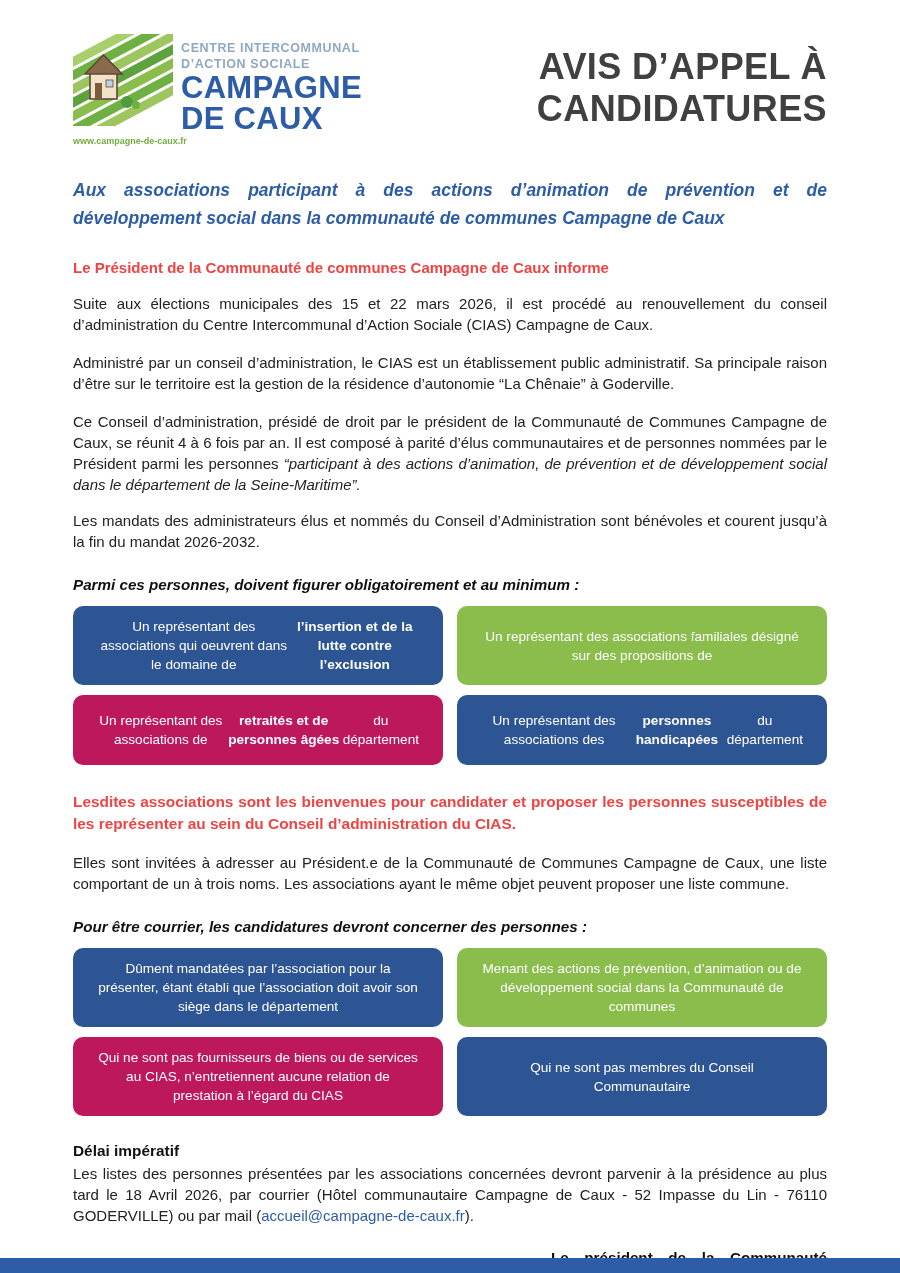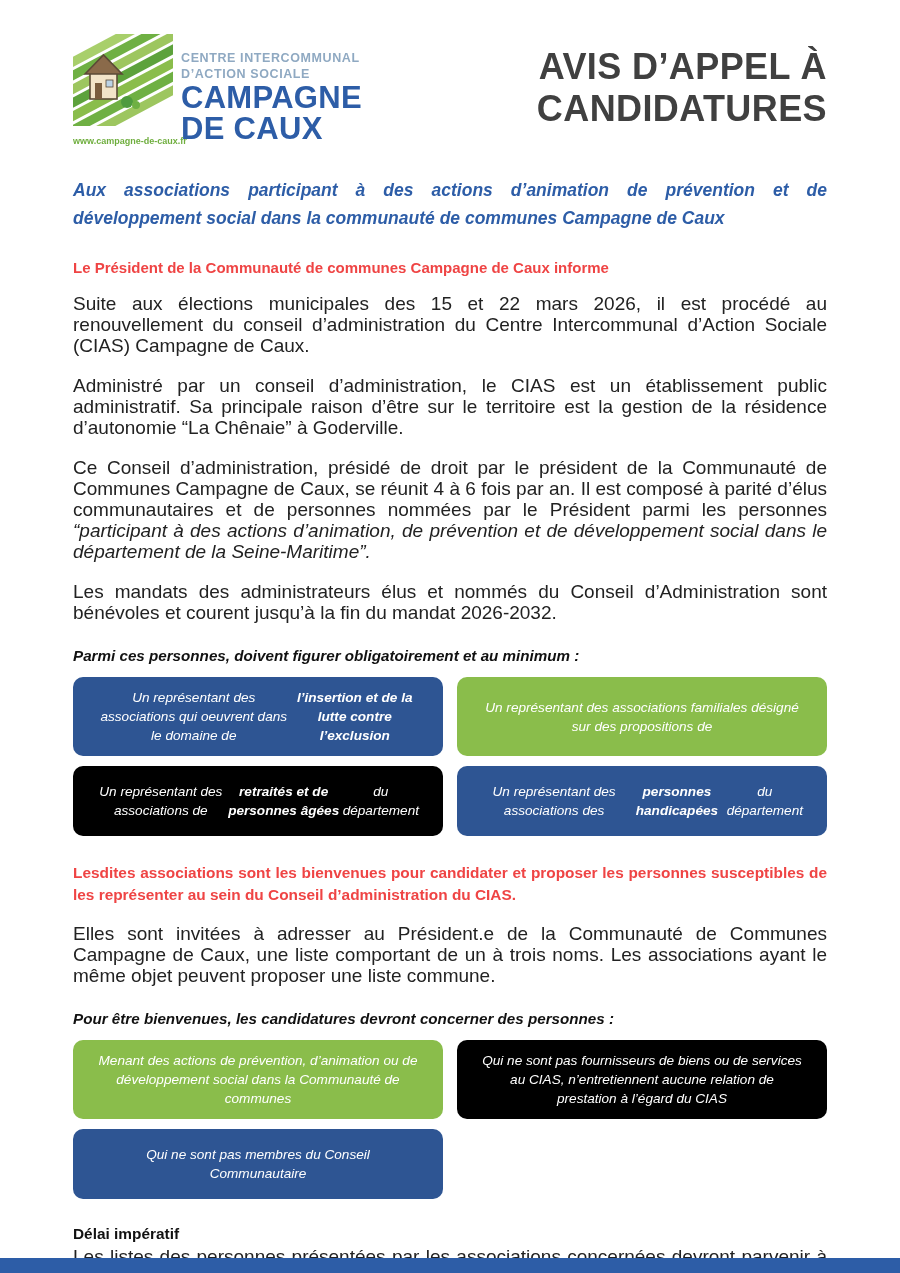--- a/index.html
+++ b/index.html
@@ -11,49 +11,49 @@
     position: relative;
     overflow: hidden;
   }
   .page { position: absolute; inset: 0; }
   .content { padding: 0 73px; }
 
   
   .header { display: flex; justify-content: space-between; align-items: flex-start; margin-top: 34px; }
   .logo { position: relative; width: 300px; height: 108px; }
   .logo-graphic { position: absolute; left: 0; top: 0; width: 100px; height: 92px; }
-  .logo-text { position: absolute; left: 108px; top: 16px; white-space: nowrap; }
+  .logo-text { position: absolute; left: 108px; top: 6px; white-space: nowrap; }
   .logo-sub { color: #8fa9c2; font-size: 12.5px; font-weight: 700; letter-spacing: 0.6px; line-height: 16px; }
   .logo-name { color: #2d5da7; font-size: 31px; font-weight: 800; line-height: 31px; letter-spacing: 0.3px; }
   .logo-url { position: absolute; left: 0; top: 102px; color: #6fae3e; font-size: 9px; font-weight: 700; }
 
   .doc-title { text-align: right; color: #404040; font-size: 36px; font-weight: 800; line-height: 42px; letter-spacing: 0.4px; margin-top: 12px; }
 
   
   .subtitle { margin-top: 34px; color: #2d5da7; font-weight: 700; font-style: italic; font-size: 17.5px; line-height: 28px; text-align: justify; }
   .section-heading { margin-top: 27px; font-size: 15px; font-weight: 700; color: #ef4444; }
-  .para { margin-top: 17px; font-size: 19px; line-height: 21px; text-align: justify; color: #222; }
+  .para { margin-top: 17px; font-size: 15px; line-height: 21px; text-align: justify; color: #222; }
   .para.no-gap { margin-top: 0; }
 
   .label-bold-italic { margin-top: 24px; font-size: 15.2px; font-weight: 700; font-style: italic; color: #111; }
 
   
-  .box-grid { margin-top: 13px; display: grid; grid-template-columns: 1fr 1fr; gap: 10px 14px; font-style: italic; }
+  .box-grid { margin-top: 13px; display: grid; grid-template-columns: 1fr 1fr; gap: 10px 14px; }
   .box {
     border-radius: 10px;
     color: #ffffff;
     font-size: 13.6px;
     line-height: 19px;
     display: flex; align-items: center; justify-content: center;
     text-align: center;
     padding: 11px 24px;
     min-height: 48px;
   }
   .box-blue { background: #2e5593; }
-  .box-green { background: #000000; }
+  .box-green { background: #be185d; }
   .box-green-light { background: #8abd4b; }
 
   
   .highlight { margin-top: 26px; color: #ef4444; font-weight: 700; font-size: 15.4px; line-height: 22px; text-align: justify; }
 
   
   .deadline-heading { margin-top: 26px; font-size: 15.4px; font-weight: 700; color: #111; }
   .deadline-para { margin-top: 3px; }
   .email { color: #2d5da7; }
 
@@ -130,22 +130,25 @@
       <div class="box box-blue">
           <span>Un représentant des associations des </span>
           <span style="font-weight: 700;">personnes handicapées</span>
           <span> du département</span>
         </div>
     </div>
 
     <div class="highlight">Lesdites associations sont les bienvenues pour candidater et proposer les personnes susceptibles de les représenter au sein du Conseil d’administration du CIAS.</div>
     <p class="para">Elles sont invitées à adresser au Président.e de la Communauté de Communes Campagne de Caux, une liste comportant de un à trois noms. Les associations ayant le même objet peuvent proposer une liste commune.</p>
 
-    <div class="label-bold-italic">Pour être bienvenues, les candidatures devront concerner des personnes :</div>
+    <div class="label-bold-italic">Pour être courrier, les candidatures devront concerner des personnes :</div>
     <div class="box-grid">
+      <div class="box box-blue">
+          <span>Dûment mandatées par l’association pour la présenter, étant établi que l’association doit avoir son siège dans le département</span>
+        </div>
       <div class="box box-green-light">
           <span>Menant des actions de prévention, d’animation ou de développement social dans la Communauté de communes</span>
         </div>
       <div class="box box-green">
           <span>Qui ne sont pas fournisseurs de biens ou de services au CIAS, n’entretiennent aucune relation de prestation à l’égard du CIAS</span>
         </div>
       <div class="box box-blue">
           <span>Qui ne sont pas membres du Conseil Communautaire</span>
         </div>
     </div>

